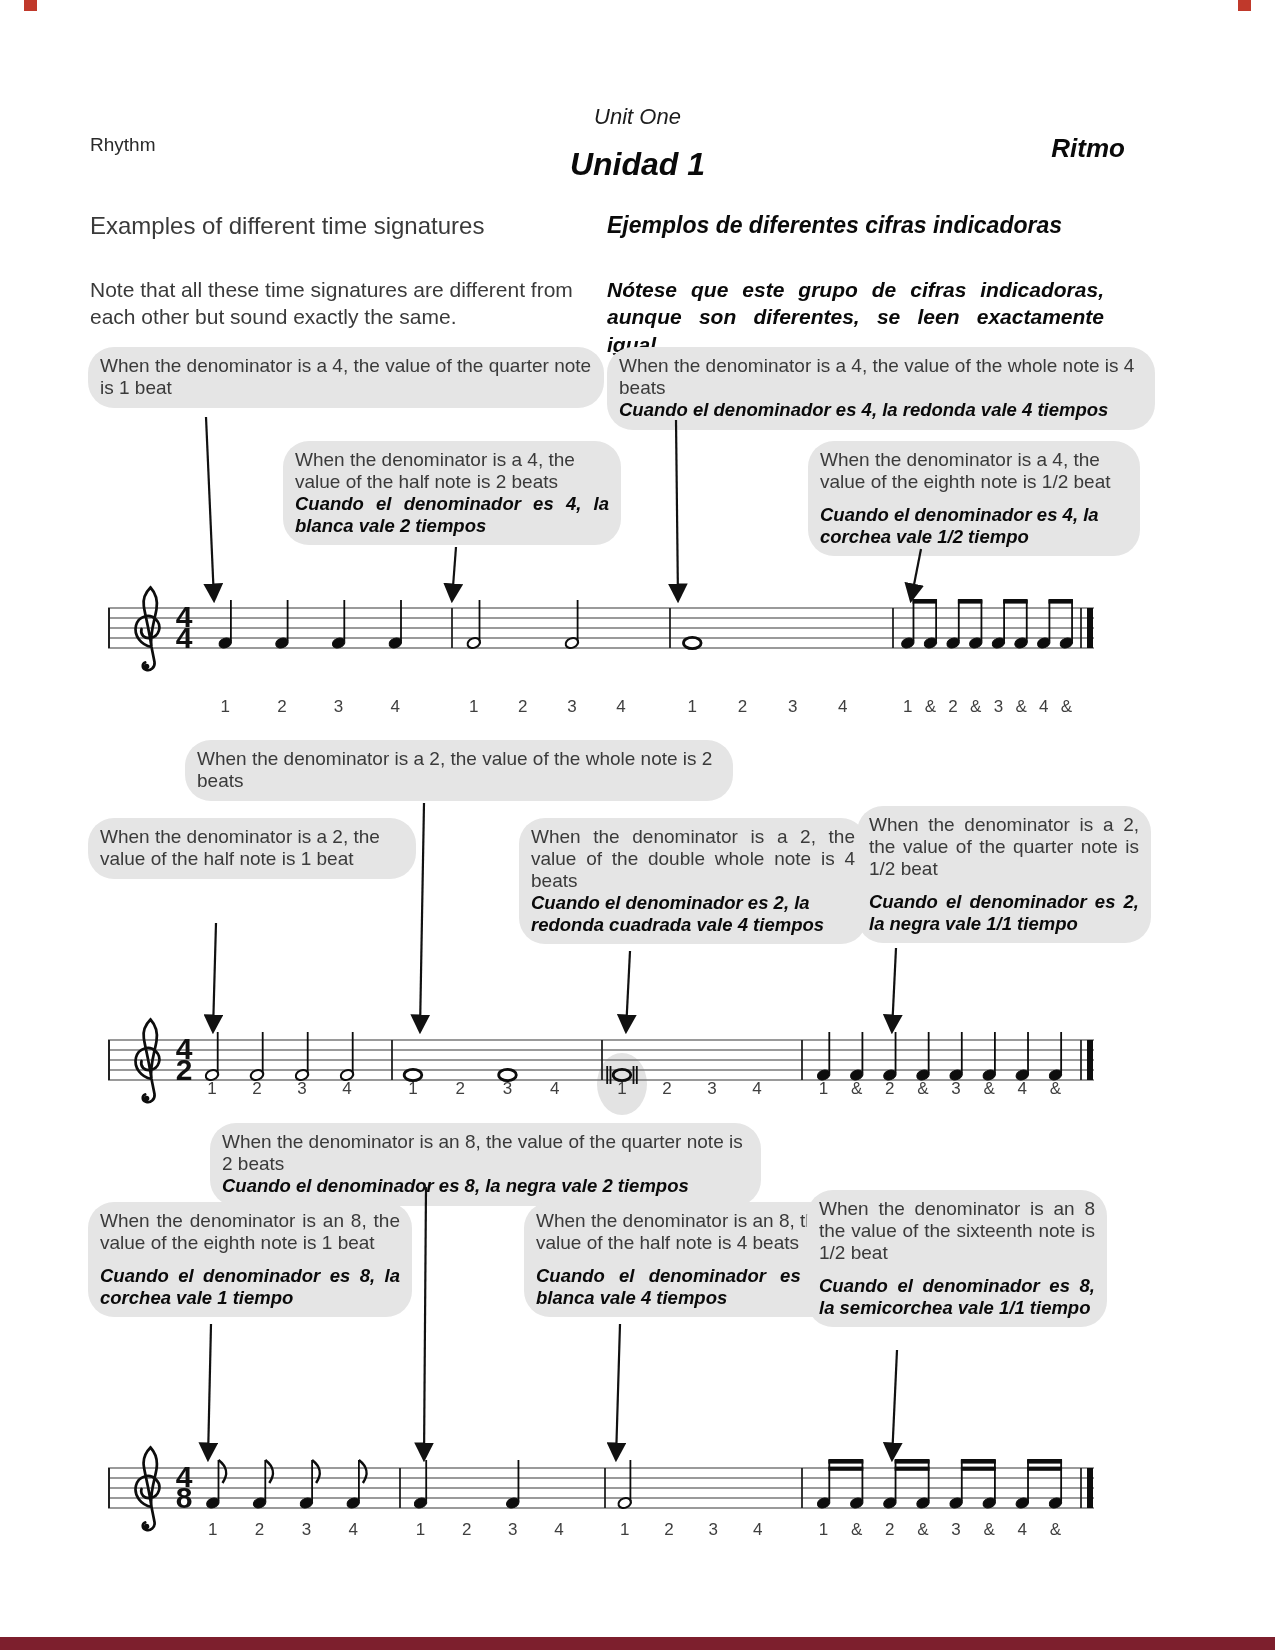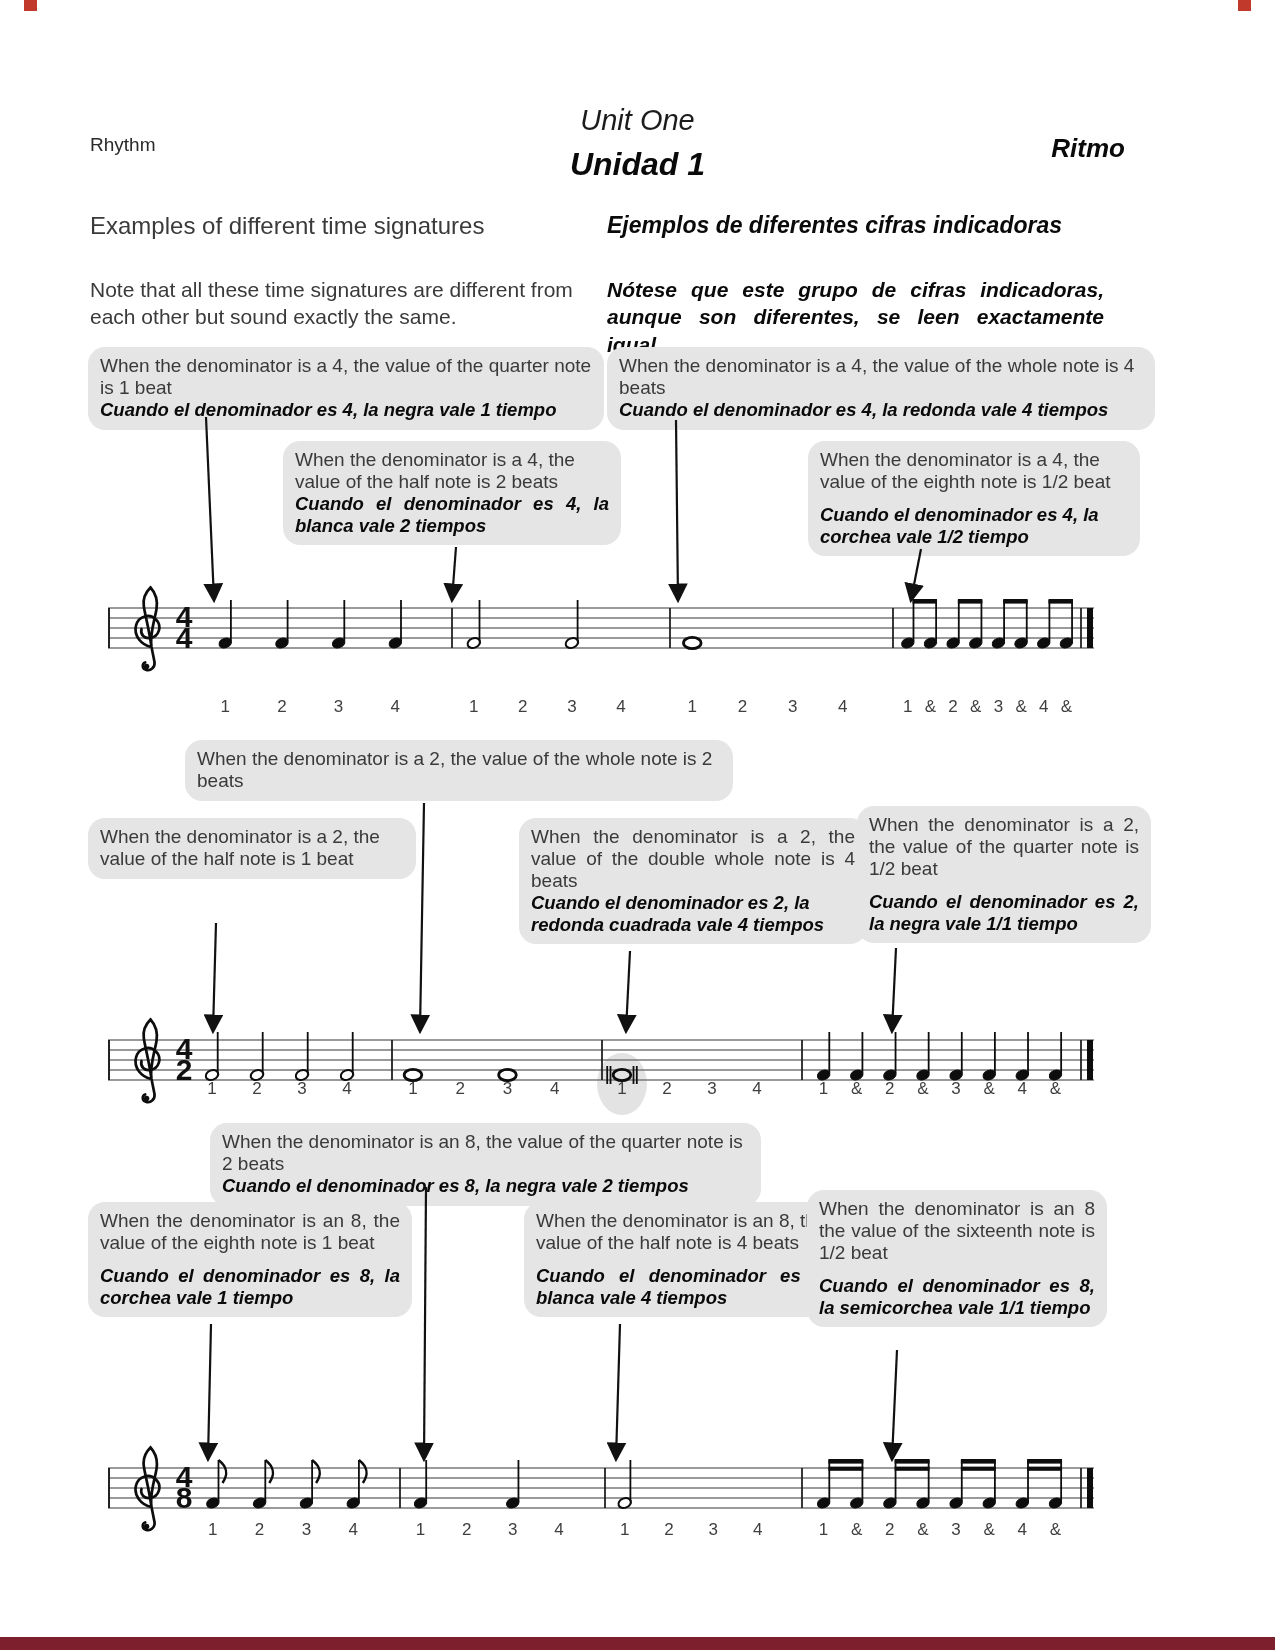--- a/index.html
+++ b/index.html
@@ -2,54 +2,53 @@
 <html><head>
 <meta charset="utf-8">
 <style>
   html,body{margin:0;padding:0;background:#ffffff;}
   #page{position:relative;width:1275px;height:1650px;background:#fff;
         font-family:"Liberation Sans",sans-serif;overflow:hidden;}
   .abs{position:absolute;}
   .en{color:#3a3a3a;}
   .es{font-weight:700;font-style:italic;color:#0a0a0a;}
   .light-it{font-style:italic;color:#1c1c1c;}
-  .callout{background:#e5e5e5;border-radius:17px;padding:8px 12px 9px 12px;
+  .callout{background:#e5e5e5;border-radius:26px;padding:8px 12px 9px 12px;
            font-size:19px;line-height:1.16;}
   .callout .es{font-size:18.5px;}
   .just{text-align:justify;}
   .gap{margin-top:11px;}
   .center{left:0;width:1275px;text-align:center;}
   .hdr-small{font-size:19px;color:#2a2a2a;}
   .body-par{font-size:21px;line-height:1.3;}
   svg text{font-family:"Liberation Sans",sans-serif;}
   .corner-mark{position:absolute;width:13px;height:11px;top:0;}
   #bottom-bar{position:absolute;left:0;bottom:0;width:1275px;height:13px;}
 </style>
 </head>
 <body>
 
 <div id="page">
 
   <div class="corner-mark" style="left: 24px; background: rgb(192, 57, 43);"></div>
   <div class="corner-mark" style="left: 1238px; background: rgb(192, 57, 43);"></div>
 
   <div class="abs hdr-small" style="left:90px;top:134px;">Rhythm</div>
-  <div class="abs center light-it" style="top:104px;font-size:29px;">Unit One</div>
+  <div class="abs center light-it" style="top:104px;font-size:22px;">Unit One</div>
   <div class="abs center es" style="top:146px;font-size:32px;">Unidad 1</div>
   <div class="abs es" style="right:150px;top:133px;font-size:26px;font-style:italic;">Ritmo</div>
 
   <div class="abs en" style="left:90px;top:212px;font-size:24px;">Examples of different time signatures</div>
   <div class="abs es" style="left:607px;top:212px;font-size:23px;">Ejemplos de diferentes cifras indicadoras</div>
 
   <div class="abs en body-par" style="left:90px;top:276px;width:512px;">Note that all these time signatures are different from each other but sound exactly the same.</div>
   <div class="abs es body-par just" style="left:607px;top:276px;width:497px;">Nótese que este grupo de cifras indicadoras, aunque son diferentes, se leen exactamente igual.</div>
 
   <div class="abs callout" style="left:88px;top:347px;width:492px;">
     <div class="en">When the denominator is a 4, the value of the quarter note is 1 beat</div>
-    <div class="es">Cuando el denominador es 4, la negra vale 1 tiempo</div>
   </div>
   <div class="abs callout" style="left:607px;top:347px;width:524px;">
     <div class="en">When the denominator is a 4, the value of the whole note is 4 beats</div>
     <div class="es">Cuando el denominador es 4, la redonda vale 4 tiempos</div>
   </div>
   <div class="abs callout" style="left:283px;top:441px;width:314px;">
     <div class="en">When the denominator is a 4, the value of the half note is 2 beats</div>
     <div class="es just">Cuando el denominador es 4, la blanca vale 2 tiempos</div>
   </div>
   <div class="abs callout" style="left:808px;top:441px;width:308px;">

